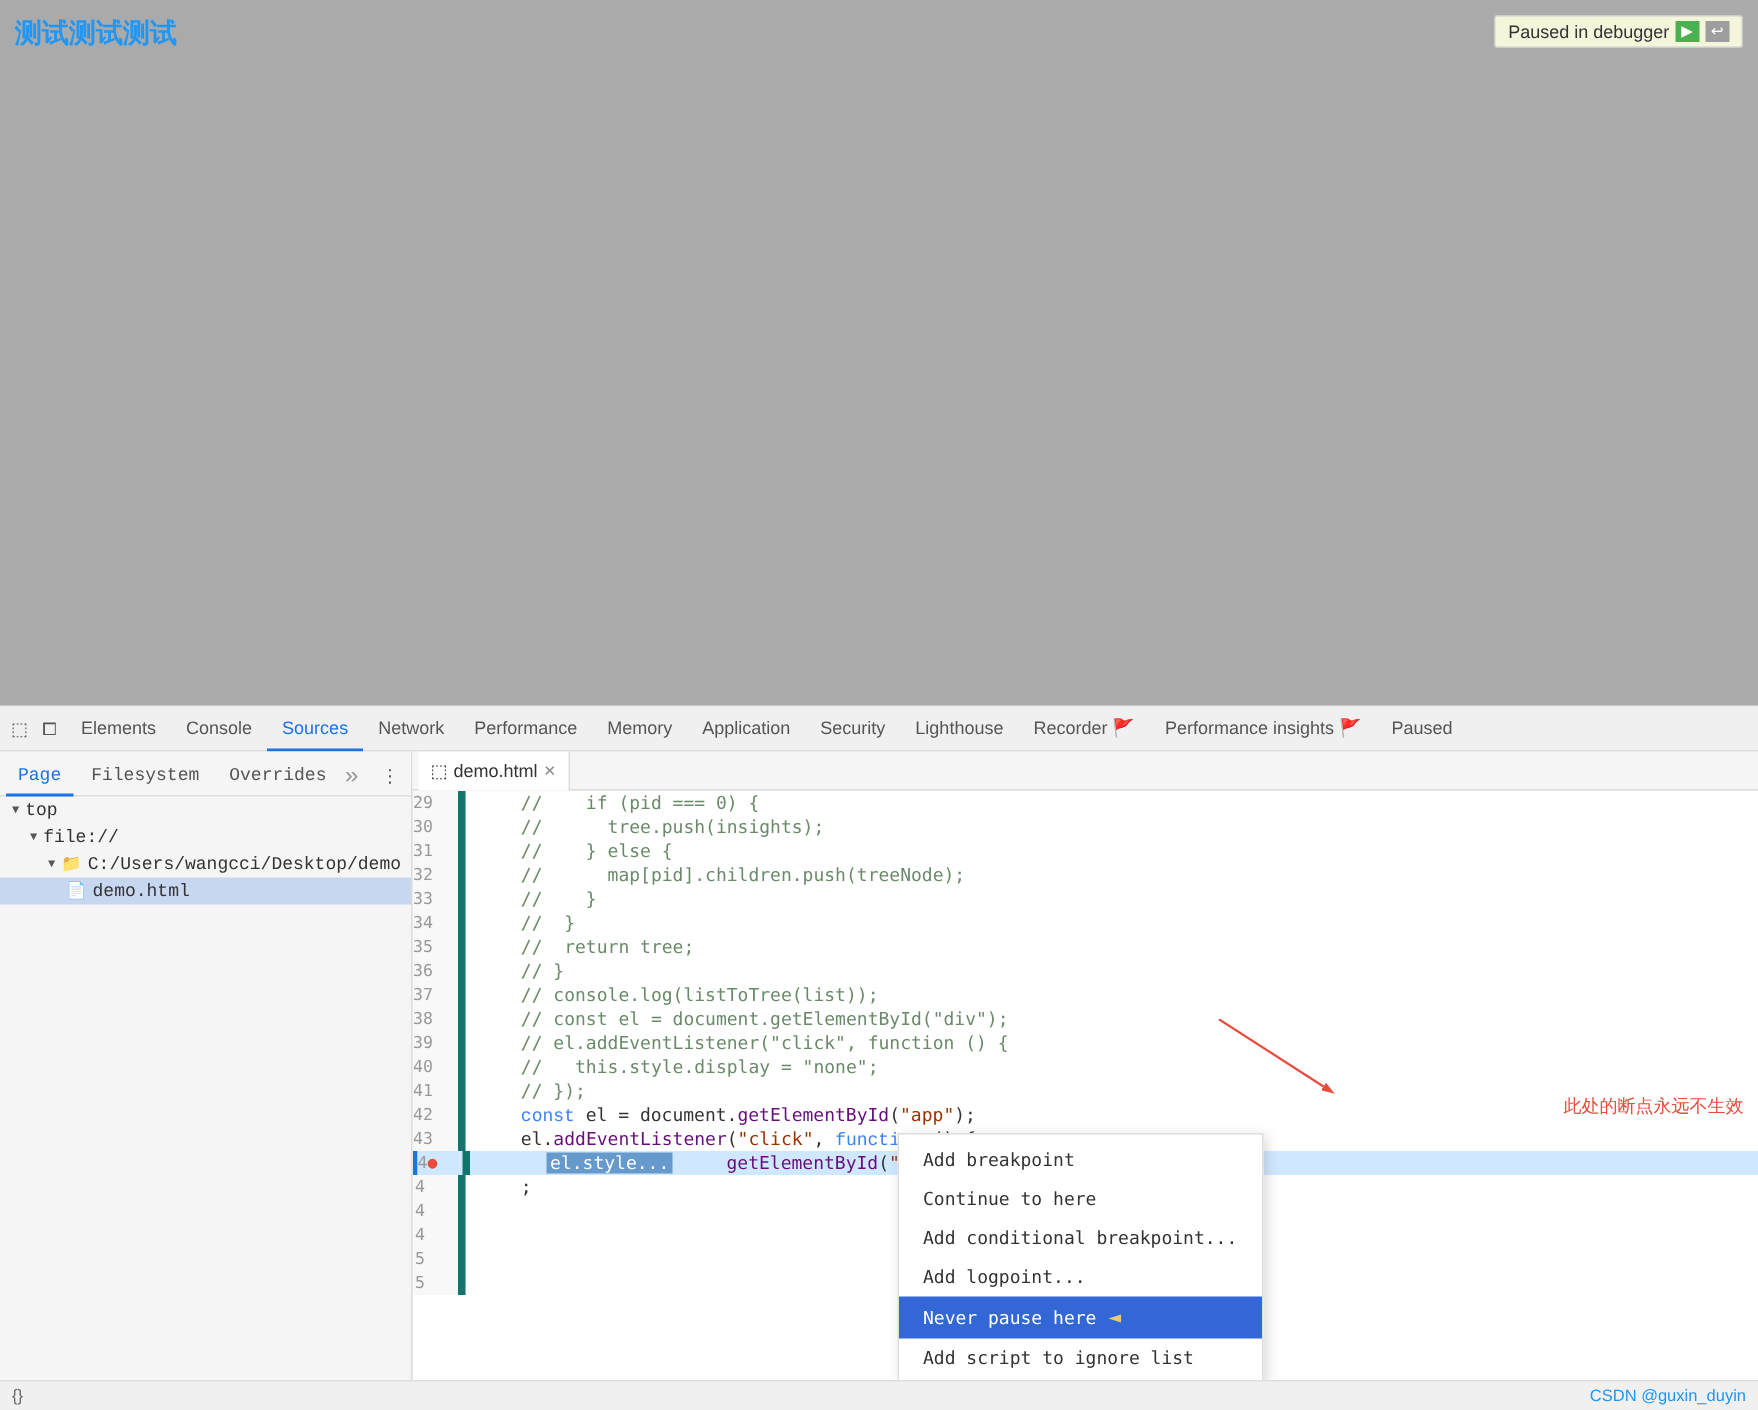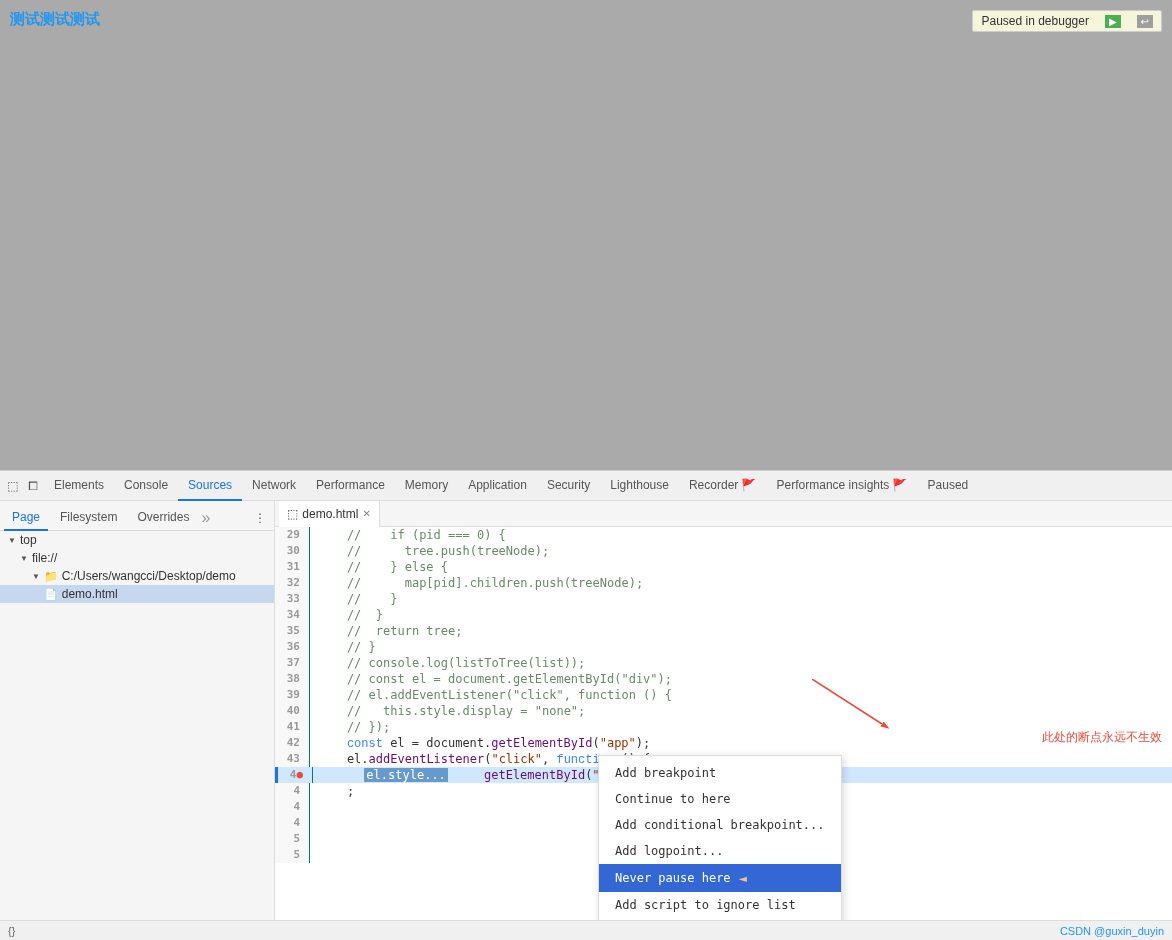--- a/index.html
+++ b/index.html
@@ -11,36 +11,36 @@
       height: 470px;
       background: #aaa;
       position: relative;
     }
 
     .page-title {
       position: absolute;
       top: 10px;
       left: 10px;
       color: #2196f3;
-      font-size: 15px;
+      font-size: 18px;
       font-weight: bold;
     }
 
     .paused-banner {
       position: absolute;
       top: 10px;
       right: 10px;
       background: #f5f5dc;
       border: 1px solid #ccc;
       padding: 3px 8px;
       font-size: 12px;
       color: #333;
       display: flex;
       align-items: center;
-      gap: 16px;
+      gap: 4px;
       border-radius: 2px;
     }
 
     .paused-banner .play-btn {
       background: #4CAF50;
       color: white;
       border: none;
       padding: 1px 4px;
       cursor: pointer;
       font-size: 10px;
@@ -164,20 +164,21 @@
       overflow: hidden;
     }
 
     
     .left-panel {
       width: 275px;
       background: #f5f5f5;
       border-right: 1px solid #ddd;
       overflow-y: auto;
       padding: 4px 0;
+      font-family: Liberation Mono, monospace;
     }
 
     .tree-item {
       padding: 2px 8px;
       cursor: pointer;
       display: flex;
       align-items: center;
       gap: 4px;
       font-size: 12px;
       color: #333;
@@ -247,28 +248,27 @@
       position: relative;
     }
 
     .code-line.highlighted {
       background: #e8f0fe;
     }
 
     .line-num {
       width: 35px;
       text-align: right;
-      padding-right: 9px;
+      padding-right: 22px;
       color: #999;
       background: #f8f8f8;
-      border-right: 1px solid #0f766e;
+      border-right: 5px solid #0f766e;
       flex-shrink: 0;
       user-select: none;
       font-size: 11px;
-      font-weight: bold;
     }
 
     .line-content {
       padding-left: 8px;
       color: #333;
       white-space: pre;
       flex: 1;
     }
 
     .comment { color: #6a8a6a; }
@@ -425,21 +425,21 @@
       </div>
 
       <div class="code-area">
 
         <div class="code-line">
           <div class="line-num">29</div>
           <div class="line-content comment">    //    if (pid === 0) {</div>
         </div>
         <div class="code-line">
           <div class="line-num">30</div>
-          <div class="line-content comment">    //      tree.push(treeNode);</div>
+          <div class="line-content comment">    //      tree.push(insights);</div>
         </div>
         <div class="code-line">
           <div class="line-num">31</div>
           <div class="line-content comment">    //    } else {</div>
         </div>
         <div class="code-line">
           <div class="line-num">32</div>
           <div class="line-content comment">    //      map[pid].children.push(treeNode);</div>
         </div>
         <div class="code-line">

